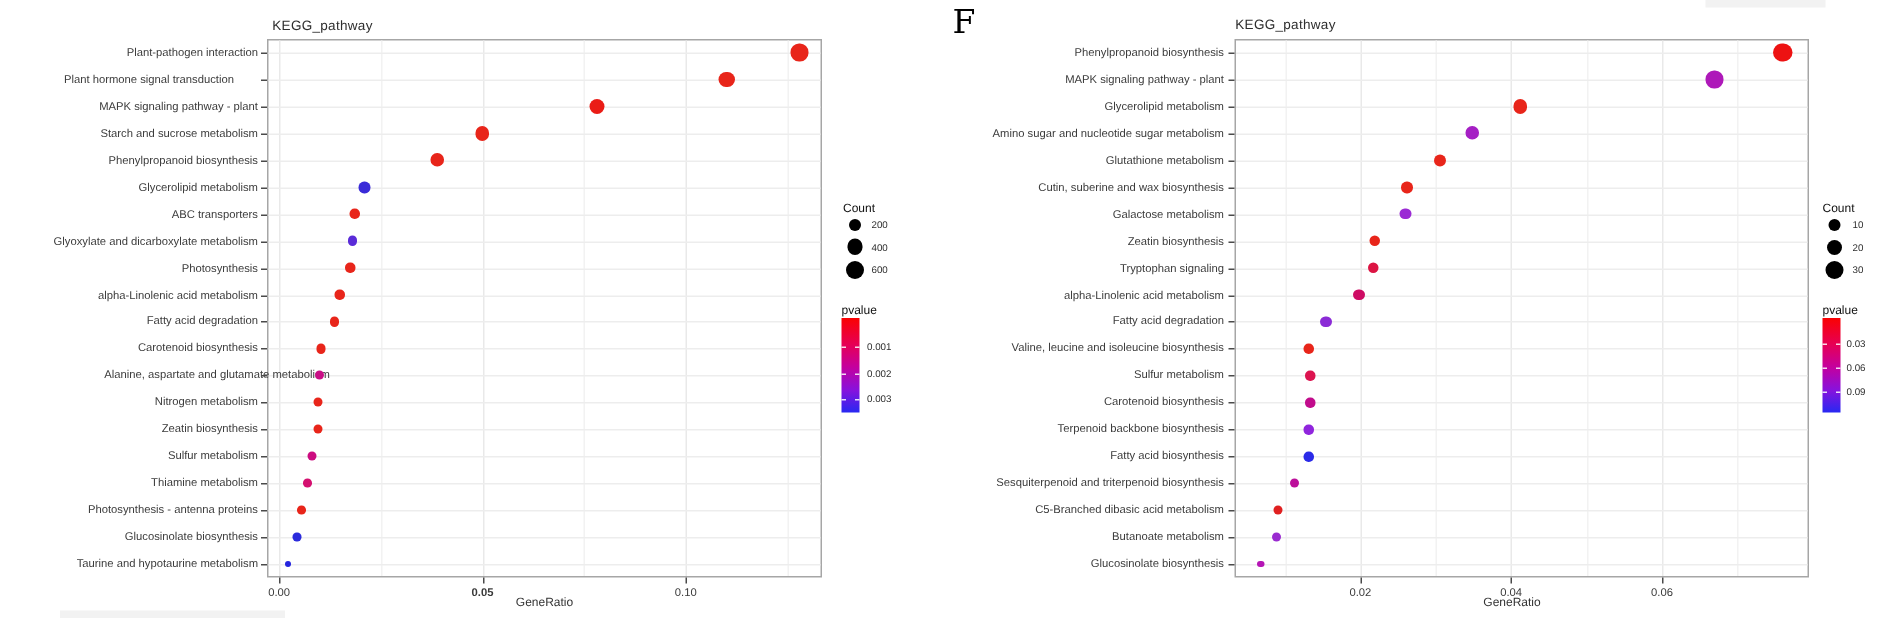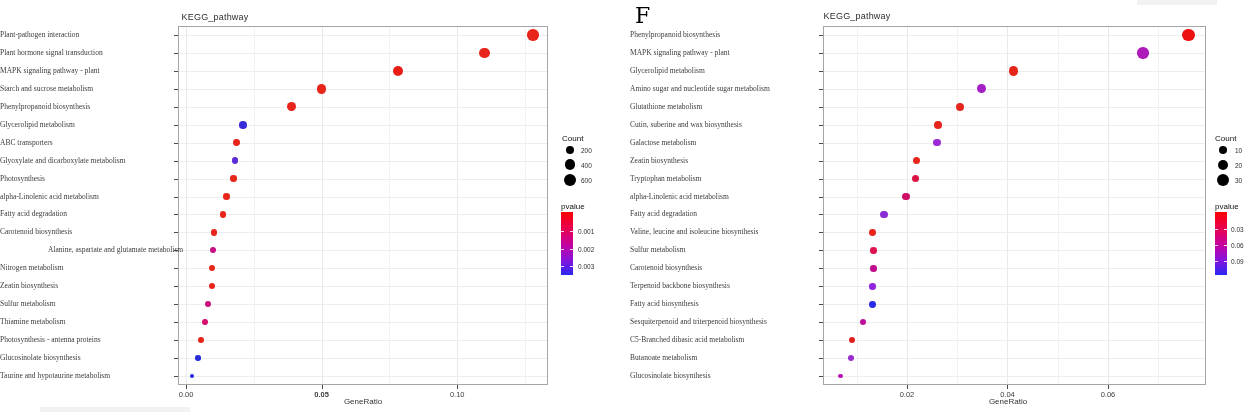--- a/index.html
+++ b/index.html
@@ -6,21 +6,21 @@
   #canvas{position:relative;width:1254px;height:414px;background:#fff;
           font-family:"Liberation Sans",sans-serif;overflow:hidden;}
   .abs{position:absolute;}
   .chart-title{font-size:9px;color:#2e2e2e;text-align:center;letter-spacing:.2px;}
   .panel-label{font-family:"DejaVu Serif",serif;font-size:22px;color:#000;}
   .xlabel{font-size:8px;color:#333;text-align:center;}
   .panel{border:1px solid #a6a6a6;background:#fff;box-sizing:border-box;}
   .gridh{height:1px;background:#ededed;}
   .gridv{width:1px;background:#e9e9e9;}
   .gridv.minor{background:#f2f2f2;}
-  .ylab{font-size:7.5px;color:#3b3b3b;text-align:left;white-space:nowrap;line-height:8px;font-family:Liberation Serif, serif;}
+  .ylab{font-size:7.5px;color:#3b3b3b;text-align:right;white-space:nowrap;line-height:8px;}
   .xtick-label{font-size:7.5px;color:#3b3b3b;text-align:center;width:26px;}
   .tickmark{background:#4a4a4a;}
   .dot{border-radius:50%;}
   .lg-title{font-size:8px;color:#101010;}
   .lg-label{font-size:6.5px;color:#2d2d2d;line-height:7px;}
   .count-dot{background:#000;border-radius:50%;}
   .pv-bar{background:linear-gradient(180deg,#fa0202 0%,#e60055 28%,#c4009e 52%,#8812dc 76%,#2828f2 100%);}
   .pv-tick{position:absolute;height:1px;background:rgba(255,255,255,.85);width:3px;}
   .wm{background:#ededed;opacity:.7;}
 </style>
@@ -44,21 +44,21 @@
     <div class="gridv minor" style="left: 389px; top: 27px; height: 357px; position: absolute;"></div>
     <div class="gridv minor" style="left: 525px; top: 27px; height: 357px; position: absolute;"></div>
     <div class="gridv" style="left: 186px; top: 27px; height: 357px; position: absolute;"></div>
     <div class="gridv" style="left: 322px; top: 27px; height: 357px; position: absolute;"></div>
     <div class="gridv" style="left: 457px; top: 27px; height: 357px; position: absolute;"></div>
     <div class="gridh" style="left: 179px; top: 35px; width: 368px; position: absolute;"></div>
     <div class="ylab" style="left: 0px; top: 30.975px; width: 172px; position: absolute;">Plant-pathogen interaction</div>
     <div class="tickmark" style="left: 174px; top: 35px; width: 4px; height: 1px; position: absolute;"></div>
     <div class="dot" style="left: 527.392px; top: 29.275px; width: 11.4px; height: 11.4px; background: rgb(232, 37, 26); position: absolute;"></div>
     <div class="gridh" style="left: 179px; top: 53px; width: 368px; position: absolute;"></div>
-    <div class="ylab" style="left: 0px; top: 48.925px; width: 172px; position: absolute;">Plant hormone signal transduction</div>
+    <div class="ylab" style="left: 0px; top: 48.925px; width: 156px; position: absolute;">Plant hormone signal transduction</div>
     <div class="tickmark" style="left: 174px; top: 53px; width: 4px; height: 1px; position: absolute;"></div>
     <div class="dot" style="left: 478.9px; top: 47.525px; width: 10.8px; height: 10.8px; background: rgb(232, 37, 26); position: absolute;"></div>
     <div class="gridh" style="left: 179px; top: 71px; width: 368px; position: absolute;"></div>
     <div class="ylab" style="left: 0px; top: 66.875px; width: 172px; position: absolute;">MAPK signaling pathway - plant</div>
     <div class="tickmark" style="left: 174px; top: 71px; width: 4px; height: 1px; position: absolute;"></div>
     <div class="dot" style="left: 392.56px; top: 65.875px; width: 10px; height: 10px; background: rgb(234, 28, 22); position: absolute;"></div>
     <div class="gridh" style="left: 179px; top: 89px; width: 368px; position: absolute;"></div>
     <div class="ylab" style="left: 0px; top: 84.825px; width: 172px; position: absolute;">Starch and sucrose metabolism</div>
     <div class="tickmark" style="left: 174px; top: 89px; width: 4px; height: 1px; position: absolute;"></div>
     <div class="dot" style="left: 316.963px; top: 84.125px; width: 9.4px; height: 9.4px; background: rgb(232, 37, 26); position: absolute;"></div>
@@ -184,21 +184,21 @@
     <div class="dot" style="left: 934.301px; top: 120.925px; width: 7.6px; height: 7.6px; background: rgb(232, 37, 26); position: absolute;"></div>
     <div class="gridh" style="left: 824px; top: 143px; width: 381px; position: absolute;"></div>
     <div class="ylab" style="left: 630px; top: 138.675px; width: 186px; position: absolute;">Galactose metabolism</div>
     <div class="tickmark" style="left: 819px; top: 143px; width: 4px; height: 1px; position: absolute;"></div>
     <div class="dot" style="left: 933.296px; top: 138.875px; width: 7.6px; height: 7.6px; background: rgb(155, 43, 212); position: absolute;"></div>
     <div class="gridh" style="left: 824px; top: 161px; width: 381px; position: absolute;"></div>
     <div class="ylab" style="left: 630px; top: 156.625px; width: 186px; position: absolute;">Zeatin biosynthesis</div>
     <div class="tickmark" style="left: 819px; top: 161px; width: 4px; height: 1px; position: absolute;"></div>
     <div class="dot" style="left: 913.491px; top: 157.125px; width: 7px; height: 7px; background: rgb(232, 37, 26); position: absolute;"></div>
     <div class="gridh" style="left: 824px; top: 179px; width: 381px; position: absolute;"></div>
-    <div class="ylab" style="left: 630px; top: 174.575px; width: 186px; position: absolute;">Tryptophan metabolism</div>
+    <div class="ylab" style="left: 630px; top: 174.575px; width: 186px; position: absolute;">Tryptophan signaling</div>
     <div class="tickmark" style="left: 819px; top: 179px; width: 4px; height: 1px; position: absolute;"></div>
     <div class="dot" style="left: 912.486px; top: 175.075px; width: 7px; height: 7px; background: rgb(220, 20, 67); position: absolute;"></div>
     <div class="gridh" style="left: 824px; top: 197px; width: 381px; position: absolute;"></div>
     <div class="ylab" style="left: 630px; top: 192.525px; width: 186px; position: absolute;">alpha-Linolenic acid metabolism</div>
     <div class="tickmark" style="left: 819px; top: 197px; width: 4px; height: 1px; position: absolute;"></div>
     <div class="dot" style="left: 902.333px; top: 192.925px; width: 7.2px; height: 7.2px; background: rgb(206, 12, 100); position: absolute;"></div>
     <div class="gridh" style="left: 824px; top: 214px; width: 381px; position: absolute;"></div>
     <div class="ylab" style="left: 630px; top: 210.475px; width: 186px; position: absolute;">Fatty acid degradation</div>
     <div class="tickmark" style="left: 819px; top: 214px; width: 4px; height: 1px; position: absolute;"></div>
     <div class="dot" style="left: 880.118px; top: 210.775px; width: 7.4px; height: 7.4px; background: rgb(139, 43, 214); position: absolute;"></div>

